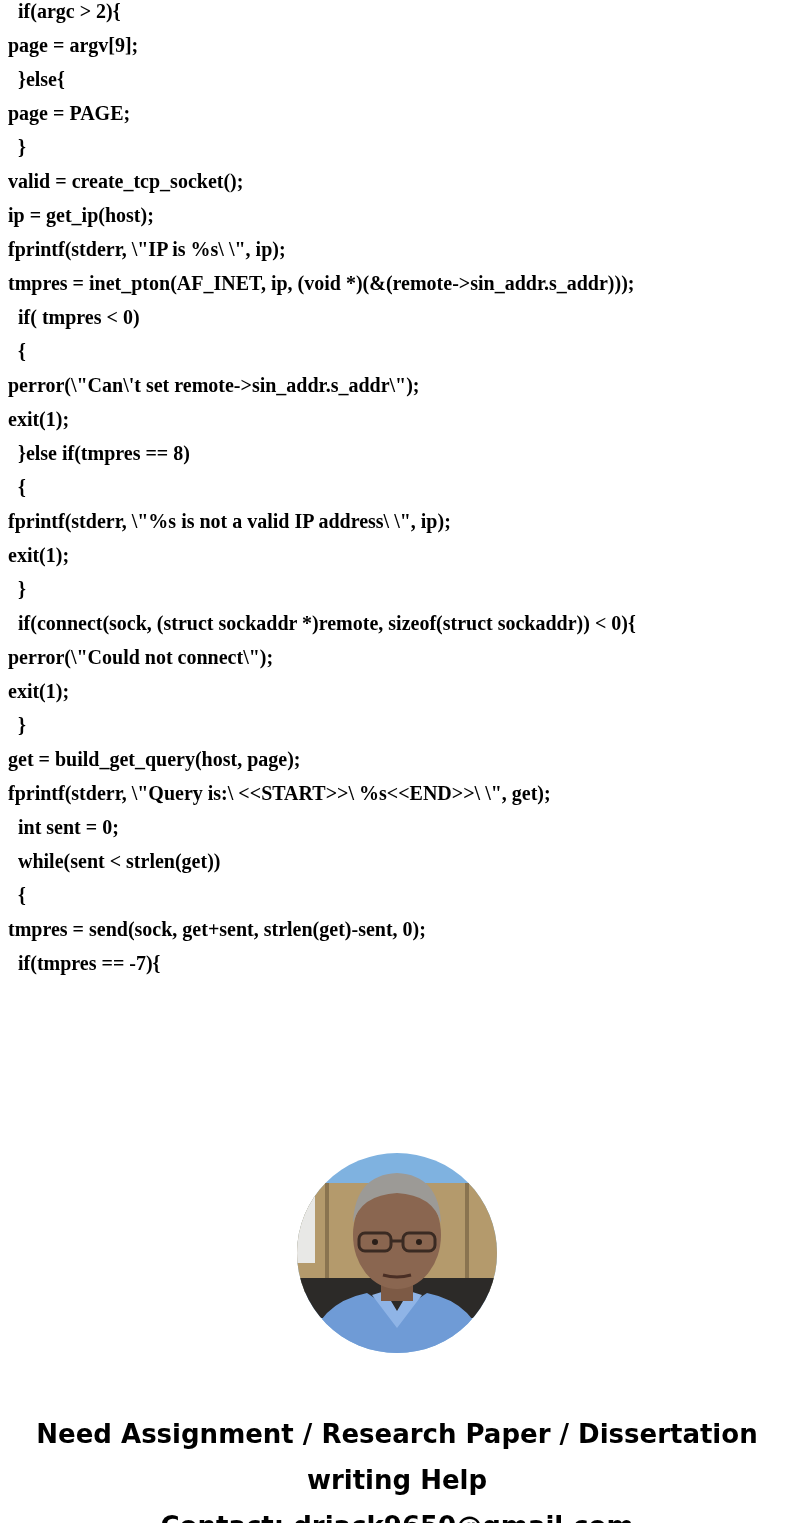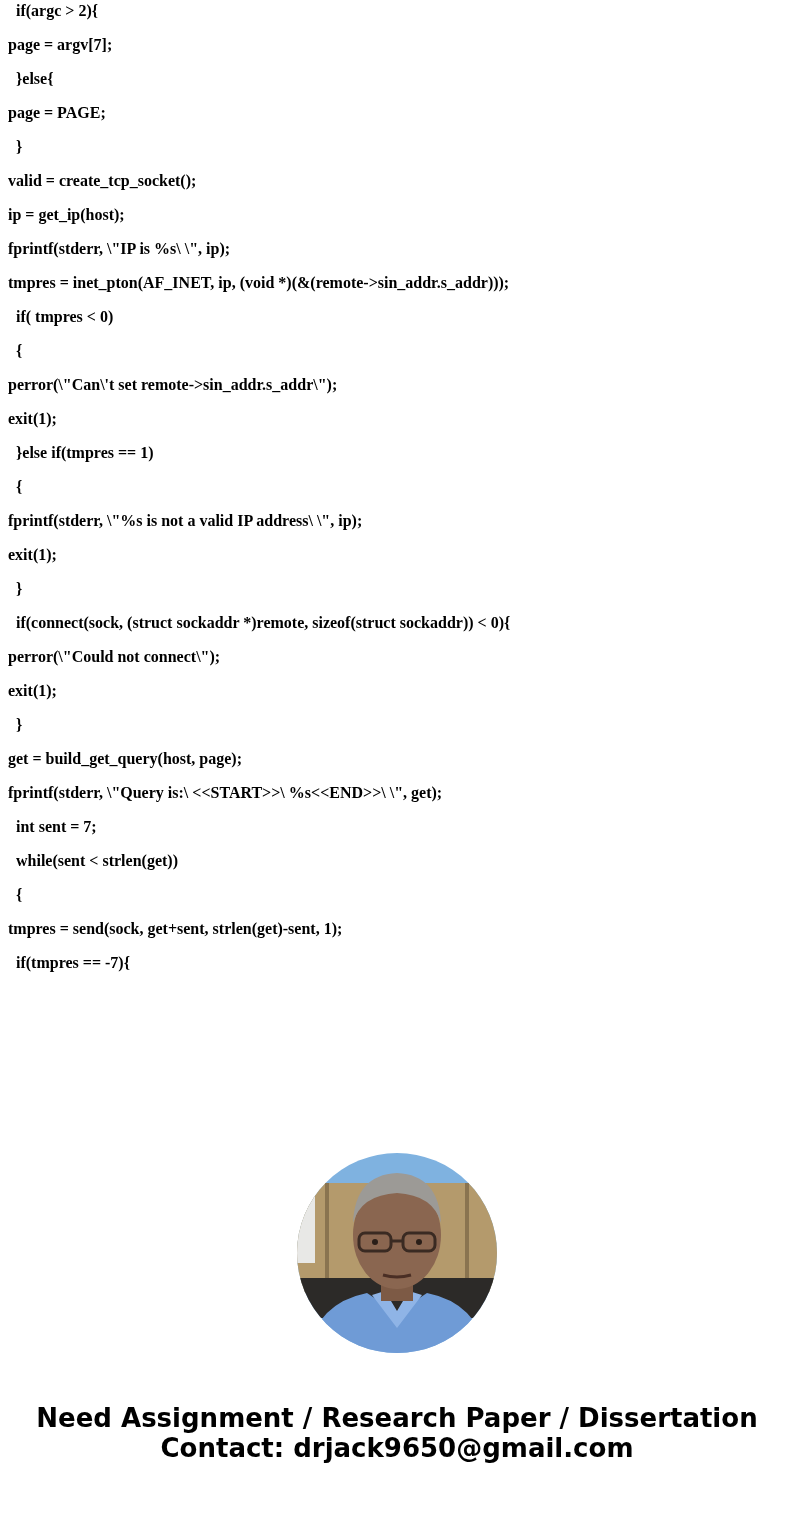--- a/index.html
+++ b/index.html
@@ -16,21 +16,21 @@
     }
     .code-block {
       position: absolute;
       left: 8px;
       top: 0;
       width: 780px;
     }
     .code-line {
       font-family: "Liberation Serif", serif;
       font-weight: bold;
-      font-size: 16px;
+      font-size: 20px;
       height: 34px;
       line-height: 22px;
       white-space: pre;
       margin: 0;
     }
     .avatar {
       position: absolute;
       left: 297px;
       top: 1153px;
       width: 200px;
@@ -47,54 +47,54 @@
       position: absolute;
       left: 0;
       top: 1403px;
       width: 794px;
       text-align: center;
       font-family: "DejaVu Sans", sans-serif;
       font-weight: bold;
       font-size: 26px;
       line-height: 30px;
     }
-    .cta div { margin: 0; }
+    .cta div { margin: 16px; }
   </style>
 </head>
 <body>
 
 <div class="code-block">
   <p class="code-line">  if(argc &gt; 2){</p>
-  <p class="code-line">page = argv[7];</p>
+  <p class="code-line">page = argv[9];</p>
   <p class="code-line">  }else{</p>
   <p class="code-line">page = PAGE;</p>
   <p class="code-line">  }</p>
   <p class="code-line">valid = create_tcp_socket();</p>
   <p class="code-line">ip = get_ip(host);</p>
   <p class="code-line">fprintf(stderr, \"IP is %s\ \", ip);</p>
   <p class="code-line">tmpres = inet_pton(AF_INET, ip, (void *)(&amp;(remote-&gt;sin_addr.s_addr)));</p>
   <p class="code-line">  if( tmpres &lt; 0)</p>
   <p class="code-line">  {</p>
   <p class="code-line">perror(\"Can\'t set remote-&gt;sin_addr.s_addr\");</p>
   <p class="code-line">exit(1);</p>
-  <p class="code-line">  }else if(tmpres == 1)</p>
+  <p class="code-line">  }else if(tmpres == 8)</p>
   <p class="code-line">  {</p>
   <p class="code-line">fprintf(stderr, \"%s is not a valid IP address\ \", ip);</p>
   <p class="code-line">exit(1);</p>
   <p class="code-line">  }</p>
   <p class="code-line">  if(connect(sock, (struct sockaddr *)remote, sizeof(struct sockaddr)) &lt; 0){</p>
   <p class="code-line">perror(\"Could not connect\");</p>
   <p class="code-line">exit(1);</p>
   <p class="code-line">  }</p>
   <p class="code-line">get = build_get_query(host, page);</p>
   <p class="code-line">fprintf(stderr, \"Query is:\ &lt;&lt;START&gt;&gt;\ %s&lt;&lt;END&gt;&gt;\ \", get);</p>
-  <p class="code-line">  int sent = 7;</p>
+  <p class="code-line">  int sent = 0;</p>
   <p class="code-line">  while(sent &lt; strlen(get))</p>
   <p class="code-line">  {</p>
-  <p class="code-line">tmpres = send(sock, get+sent, strlen(get)-sent, 1);</p>
+  <p class="code-line">tmpres = send(sock, get+sent, strlen(get)-sent, 0);</p>
   <p class="code-line">  if(tmpres == -7){</p>
 </div>
 
 <div class="avatar">
   <svg viewBox="0 0 200 200" xmlns="http://www.w3.org/2000/svg">
 
     <rect x="0" y="0" width="200" height="200" fill="#7fb2e0"></rect>
 
     <rect x="0" y="30" width="200" height="110" fill="#b49a6c"></rect>
     <rect x="0" y="30" width="18" height="80" fill="#e8e8e6"></rect>
@@ -118,14 +118,15 @@
 
     <circle cx="78" cy="89" r="3" fill="#2a1e18"></circle>
     <circle cx="122" cy="89" r="3" fill="#2a1e18"></circle>
 
     <path d="M86 122 Q100 126 114 122" stroke="#4a2e24" stroke-width="3" fill="none"></path>
   </svg>
 </div>
 
 <div class="cta">
   <div>Need Assignment / Research Paper / Dissertation</div>
+  <div>writing Help</div>
   <div>Contact: drjack9650@gmail.com</div>
 </div>
 
 </body></html>

